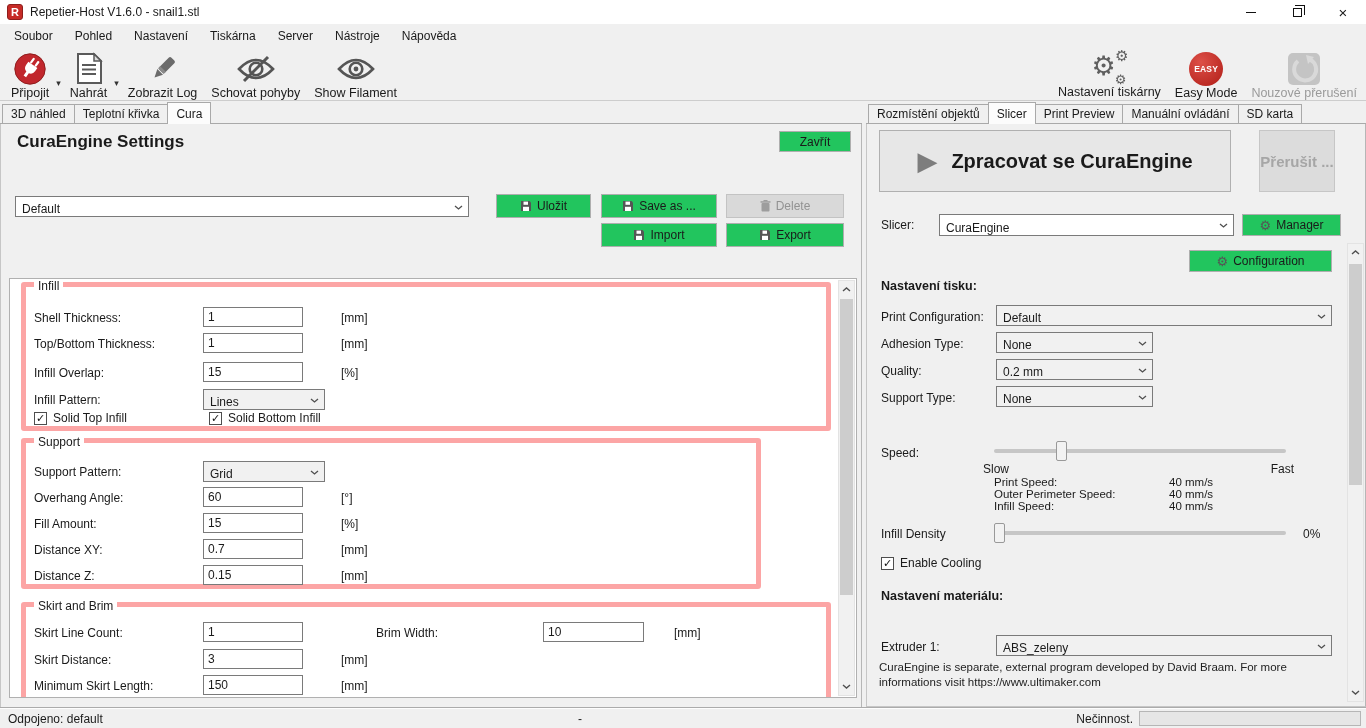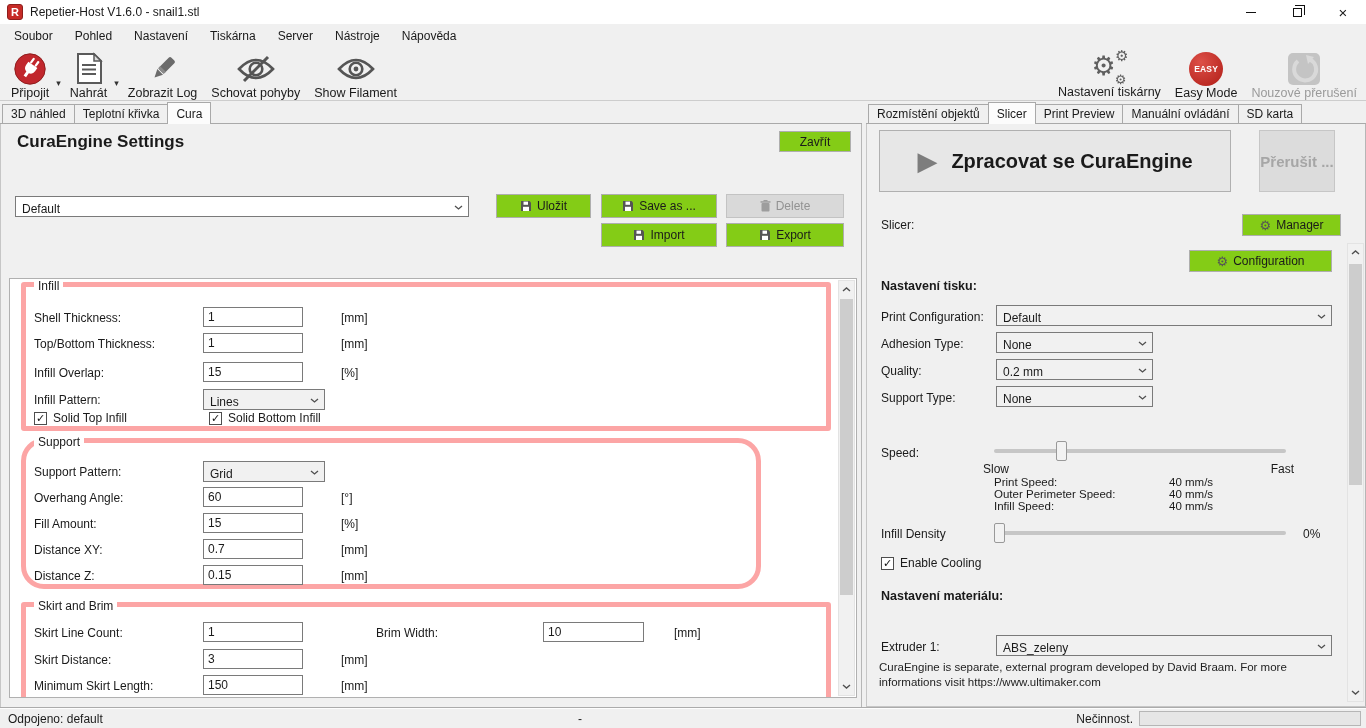--- a/index.html
+++ b/index.html
@@ -38,21 +38,21 @@
   .gear-small2 { position:absolute; right:3px; bottom:-2px; font-size:13px; color:#5f5f5f; }
   
   .tabstrip { position:absolute; display:flex; align-items:flex-end; border-bottom:1px solid #a9a9a9; padding-left:2px; height:23px; }
   .tab { background:#f0f0f0; border:1px solid #a9a9a9; border-bottom:none; padding:2px 8px 2px; margin-right:-1px; white-space:nowrap; height:19px; }
   .tab.active { background:#fcfcfc; height:22px; padding-top:4px; margin-bottom:-1px; position:relative; z-index:2; }
   
   .left-panel { position:absolute; top:124px; left:0; width:862px; height:583px; background:#f0f0f0; border-left:1px solid #c6c6c6; border-right:1px solid #b6b6b6; }
   .right-panel { position:absolute; top:124px; left:866px; width:500px; height:583px; background:#f0f0f0; border-left:1px solid #c6c6c6; border-right:1px solid #b6b6b6; border-bottom:1px solid #c6c6c6; }
   .cura-title { position:absolute; left:16px; top:8px; font-size:17px; font-weight:bold; }
   
-  .btn { position:absolute; background:#84cc16; border:1px solid #aeaeae; display:flex; align-items:center; justify-content:center; gap:5px; font-size:12px; white-space:nowrap; }
+  .btn { position:absolute; background:#22c55e; border:1px solid #aeaeae; display:flex; align-items:center; justify-content:center; gap:5px; font-size:12px; white-space:nowrap; }
   .btn.disabled { background:#d9d9d9; border-color:#c3c3c3; color:#929292; }
   
   .combo { position:absolute; border:1px solid #7a7a7a; background:#f1f1f1; display:flex; align-items:flex-end; padding:0 18px 0 6px; font-size:12px; height:21px; overflow:hidden; white-space:nowrap; }
   .combo.white { background:#fff; }
   .combo .chev { position:absolute; right:5px; top:50%; margin-top:-2px; }
   .textbox { position:absolute; border:1px solid #7a7a7a; background:#fff; height:20px; width:100px; font-family:"Liberation Sans",sans-serif; font-size:12px; padding:0 4px; color:#1a1a1a; }
   .flabel { position:absolute; white-space:nowrap; }
   .funit { position:absolute; white-space:nowrap; }
   
   .scroll-area { position:absolute; left:8px; top:154px; width:848px; height:420px; background:#fff; border:1px solid #b0b0b0; overflow:hidden; }
@@ -290,21 +290,21 @@
       <div class="check" style="left:8px; top:124px;">
         <span class="check-box">✓</span>
         <span>Solid Top Infill</span>
       </div>
       <div class="check" style="left:183px; top:124px;">
         <span class="check-box">✓</span>
         <span>Solid Bottom Infill</span>
       </div>
     </div>
 
-    <div class="groupbox" style="left:11px; top:159px; width:740px; height:151px;border-radius:23px;">
+    <div class="groupbox" style="left:11px; top:159px; width:740px; height:151px;">
       <span class="gb-title">Support</span>
       <span class="flabel" style="left:8px; top:22px;">Support Pattern:</span>
       <div class="combo" style="left:177px; top:18px; width:122px;">
         <span>Grid</span>
         <span class="chev">
             <svg width="9" height="5">
               <polyline points="1,1 4.5,4 8,1" fill="none" stroke="#505050" stroke-width="1.3"></polyline>
             </svg>
           </span>
       </div>
@@ -364,20 +364,28 @@
 <div class="right-panel">
   <div class="big-btn" style="left:12px; top:6px; width:352px; height:62px;">
     <span class="play">▶</span>
     <span class="cap">Zpracovat se CuraEngine</span>
   </div>
   <div class="abort-btn" style="left:392px; top:6px; width:76px; height:62px;">
     <span>Přerušit ...</span>
   </div>
 
   <span class="flabel" style="left:14px; top:94px;">Slicer:</span>
+  <div class="combo white" style="left:72px; top:90px; width:295px; height:22px;">
+    <span>CuraEngine</span>
+    <span class="chev">
+        <svg width="9" height="5">
+          <polyline points="1,1 4.5,4 8,1" fill="none" stroke="#505050" stroke-width="1.3"></polyline>
+        </svg>
+      </span>
+  </div>
   <div class="btn" style="left:375px; top:90px; width:99px; height:22px;">
     <span style="font-size:13px; color:#555;">⚙</span>
     <span>Manager</span>
   </div>
 
   <div class="btn" style="left:322px; top:126px; width:143px; height:22px;">
     <span style="font-size:13px; color:#555;">⚙</span>
     <span>Configuration</span>
   </div>
 

